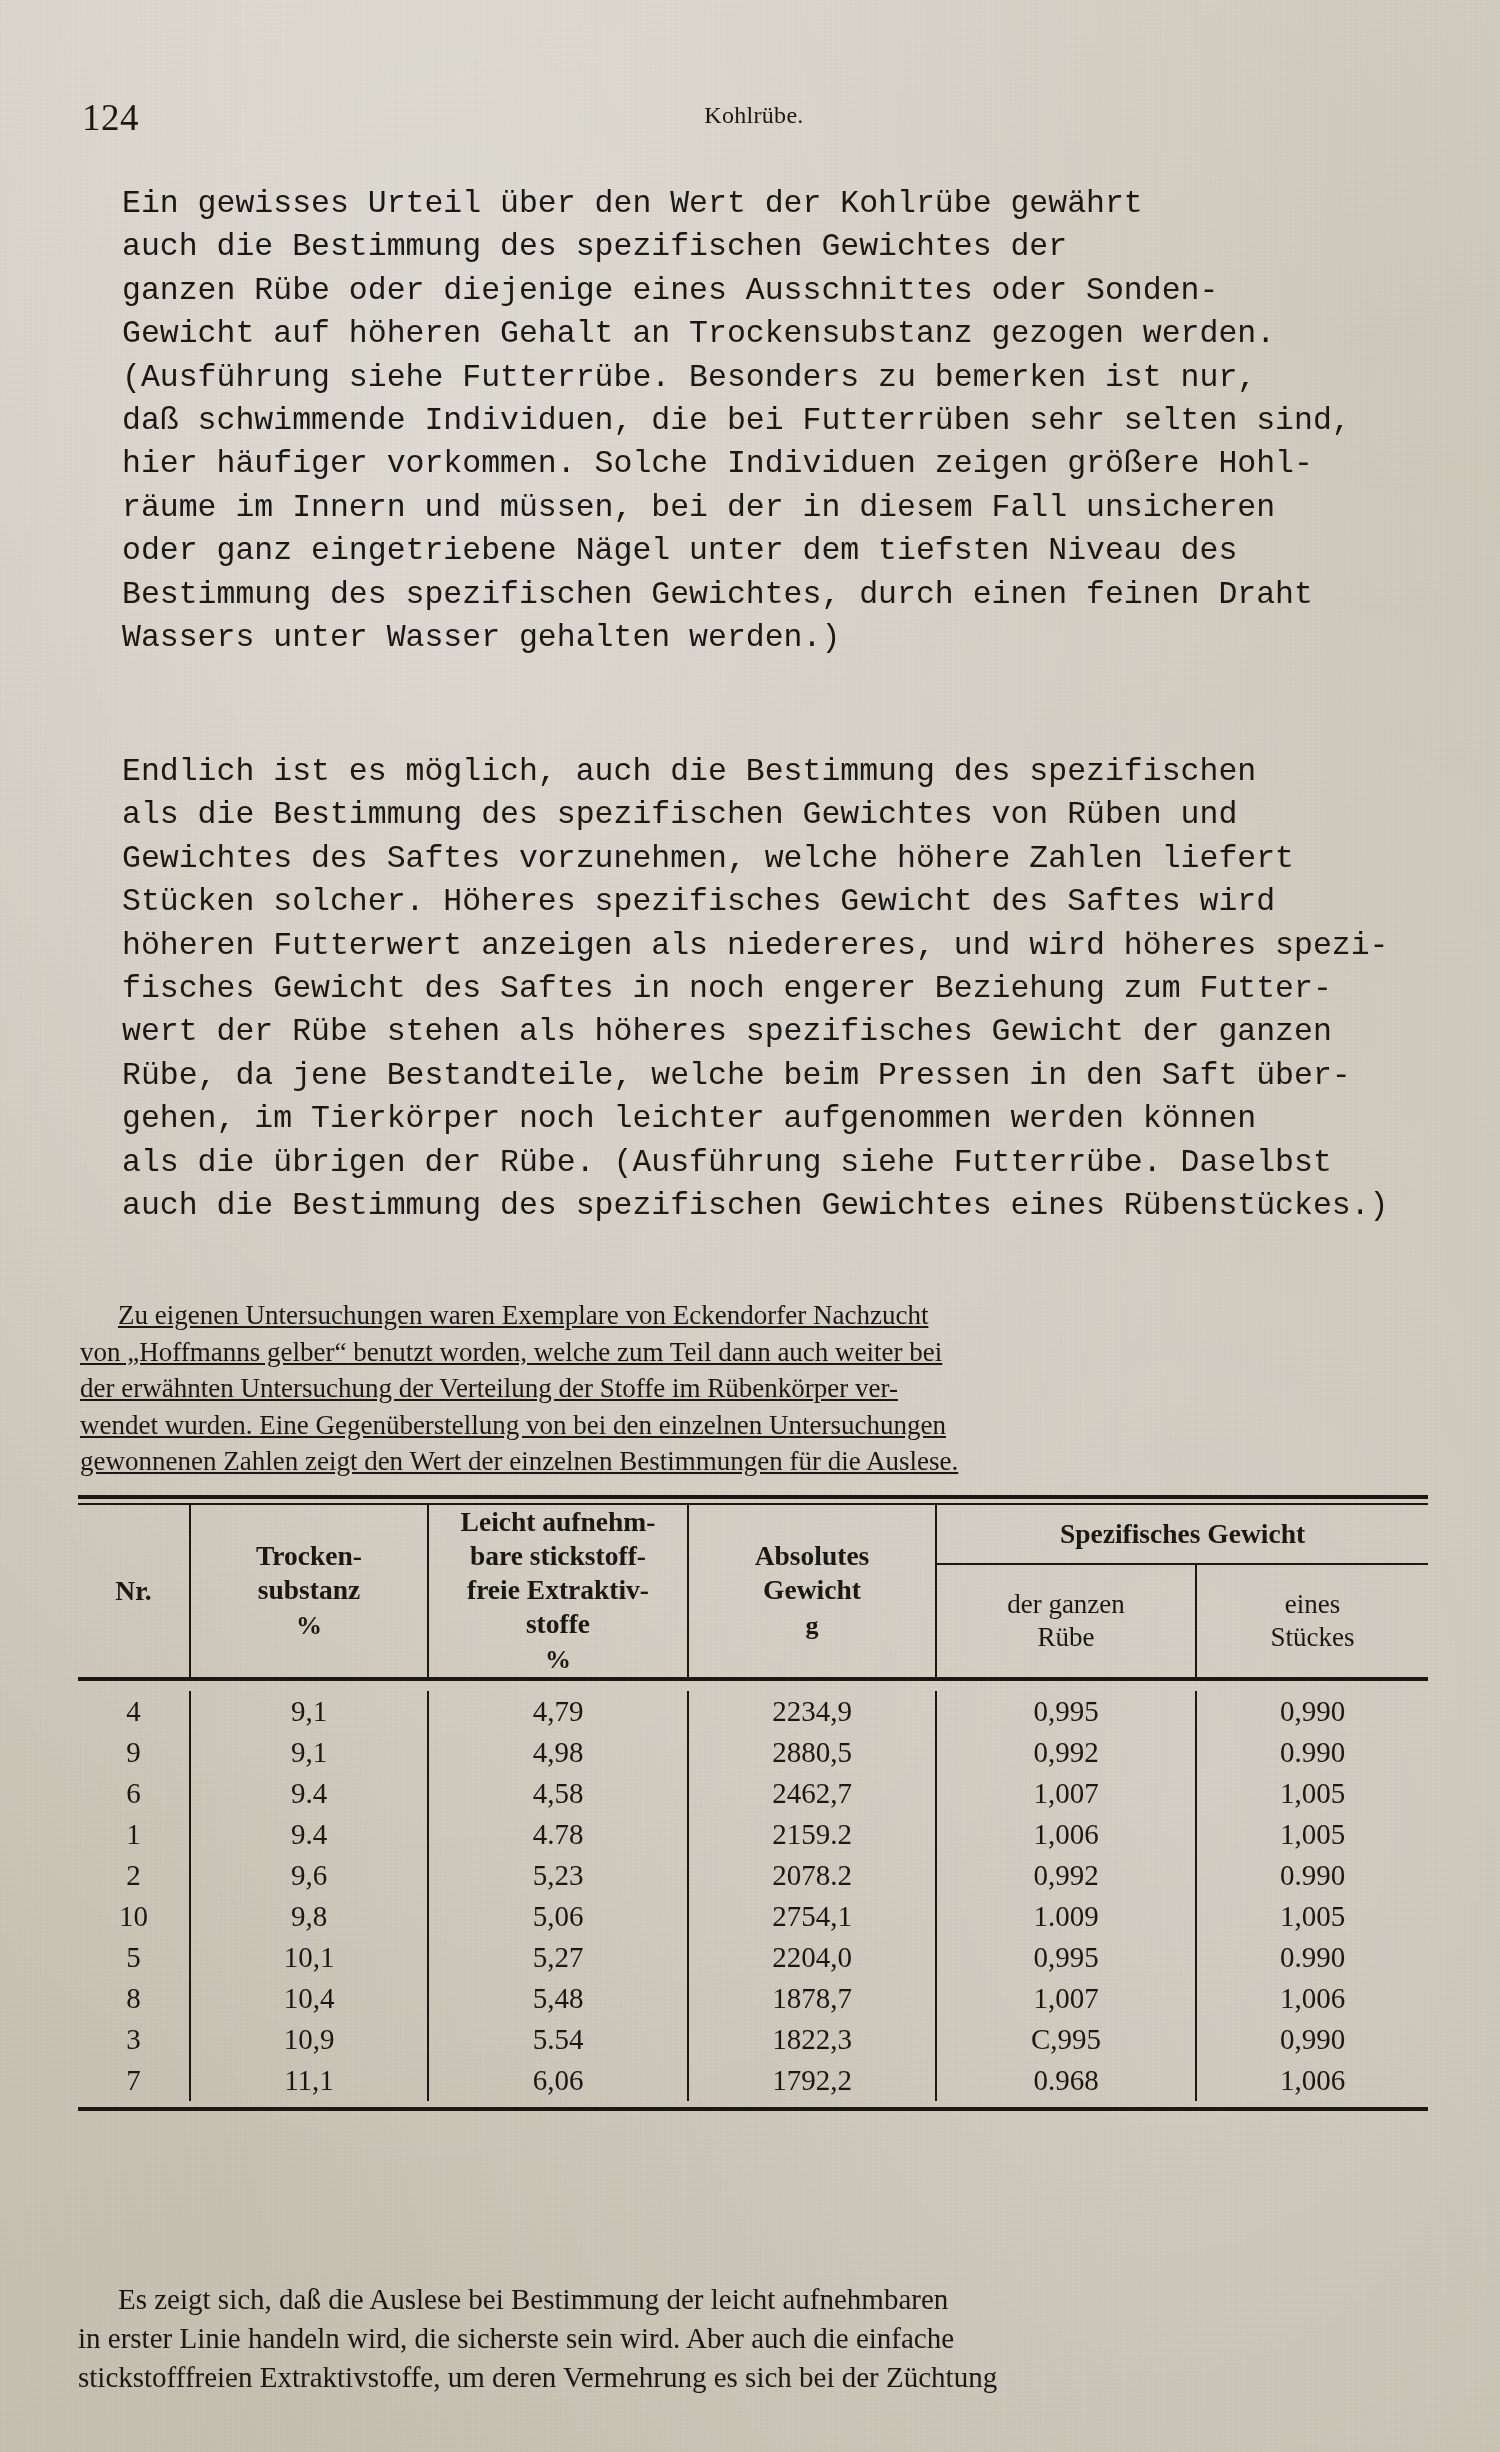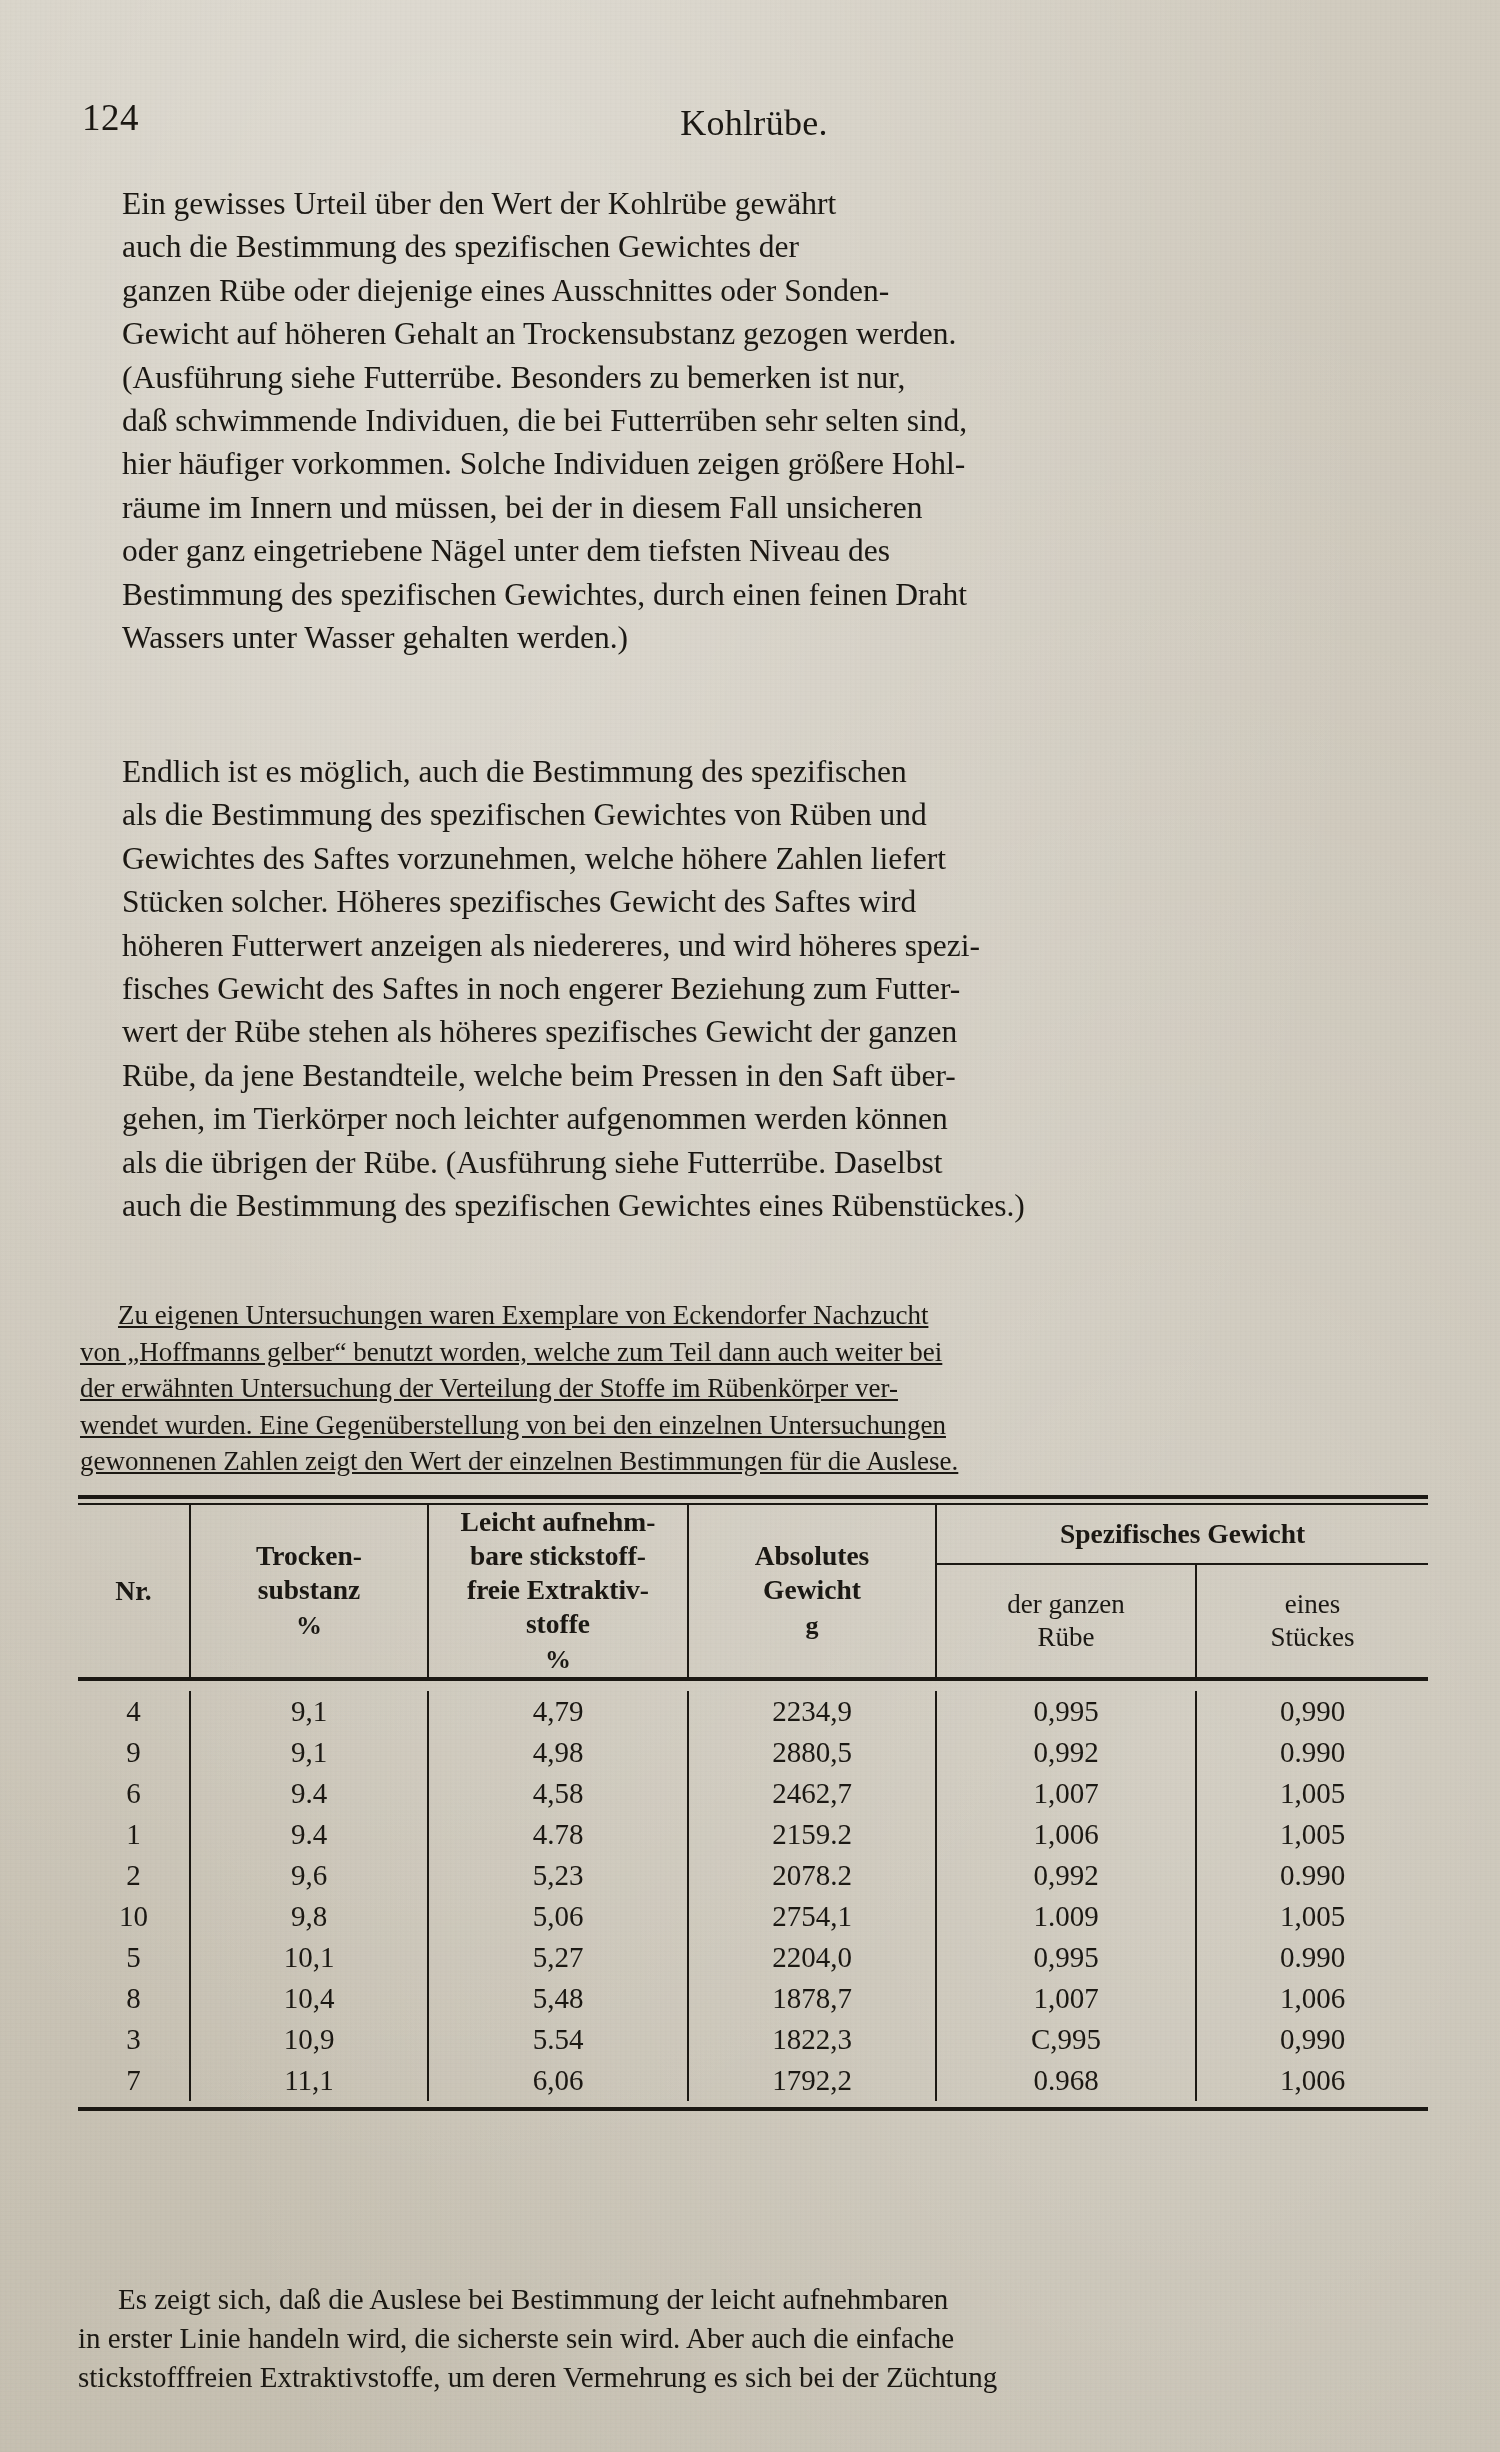--- a/index.html
+++ b/index.html
@@ -54,39 +54,40 @@
     left: 82px;
     top: 0;
     font-size: 37px;
     letter-spacing: 0.5px;
   }
   .runhead {
     position: absolute;
     left: 0; right: 0;
     top: 6px;
     text-align: center;
-    font-size: 36px;
+    font-size: 24px;
     letter-spacing: 0.3px;
     padding-left: 8px;
   }
 
   
   .body-block {
     position: absolute;
     left: 122px;
     width: 1302px;
     font-size: 31.5px;
     line-height: 43.4px;
     text-align: justify;
   }
   #para1 { top: 182px; }
   #para2 { top: 750px; }
 
   .body-block p {
     margin: 0;
+    font-family: Liberation Mono, monospace;
   }
   .indent { text-indent: 42px; }
 
   
   .small-block {
     position: absolute;
     left: 80px;
     width: 1346px;
     top: 1297px;
     font-size: 27px;

